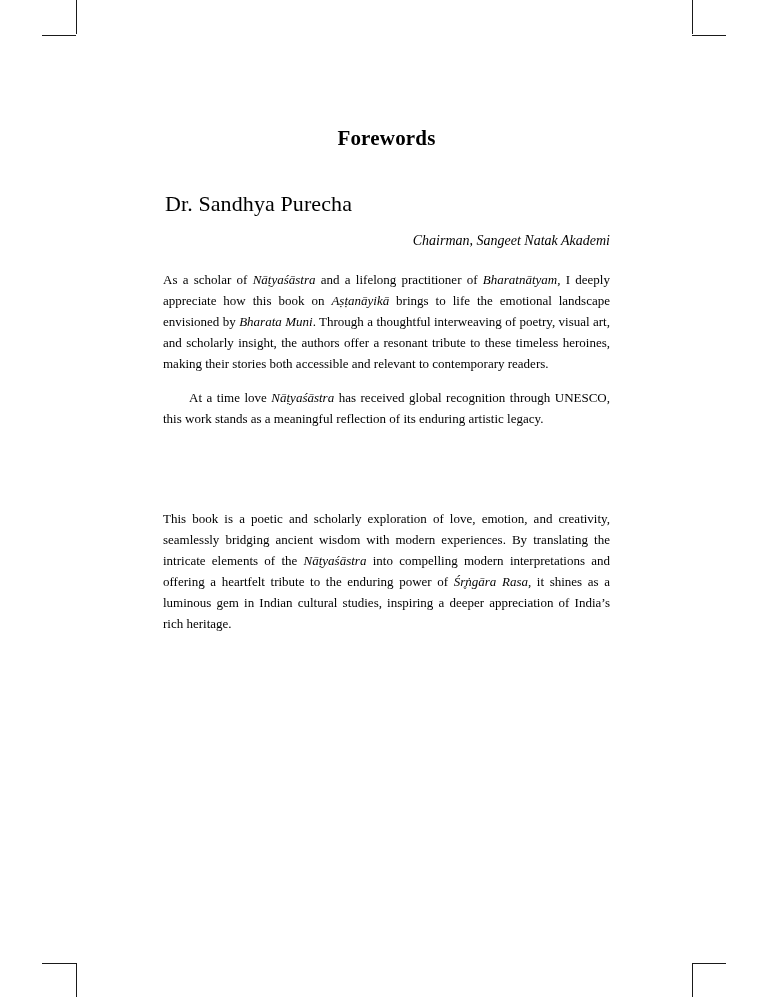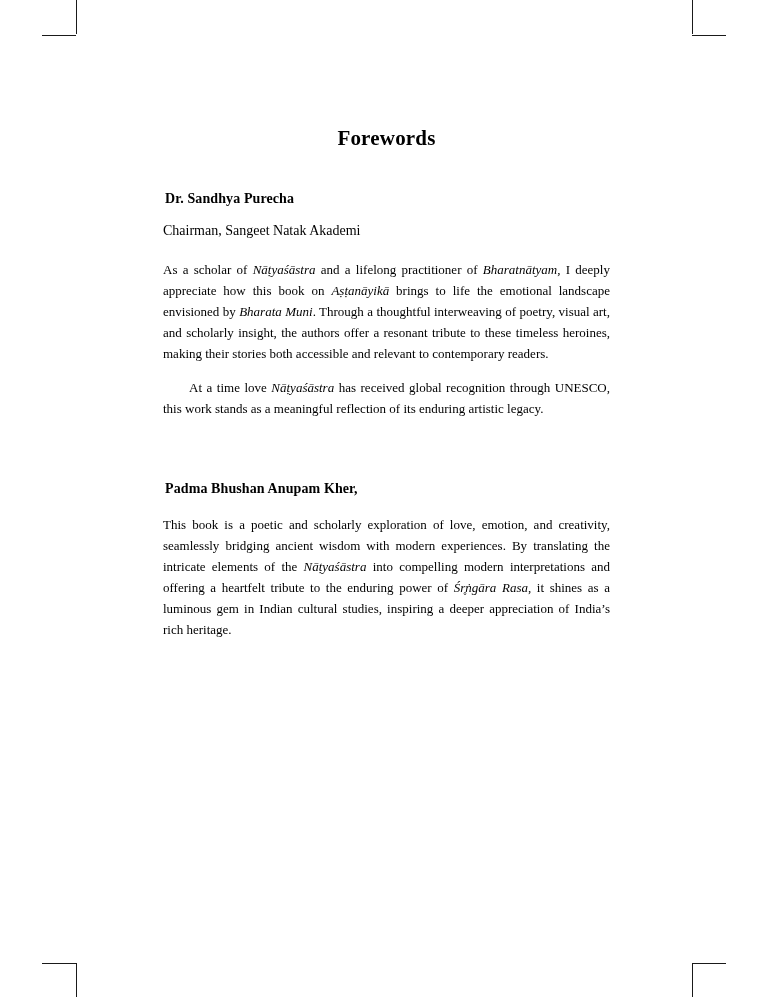--- a/index.html
+++ b/index.html
@@ -44,29 +44,30 @@
     font-size: 21px;
     font-weight: bold;
     text-align: center;
     letter-spacing: 0.2px;
     margin: 0 0 40px 0;
   }
 
   .section { margin-bottom: 6px; }
 
   .person-name {
-    font-size: 14px;
-    font-weight: bold;
+    font-size: 22px;
+    font-weight: normal;
     margin: 0 0 0 2px;
     letter-spacing: 0.1px;
   }
 
   .person-role {
     font-size: 14px;
-    text-align: left;
+    font-style: italic;
+    text-align: right;
     margin: 13px 0 0 0;
     line-height: 1.55;
   }
 
   .body-para {
     font-size: 13px;
     line-height: 1.62;
     text-align: justify;
     text-justify: inter-word;
     margin: 0;
@@ -100,18 +101,17 @@
     <h1 class="doc-title">Forewords</h1>
     <div id="sections">
         <div class="section">
           <h2 class="person-name">Dr. Sandhya Purecha</h2>
           <p class="person-role">Chairman, Sangeet Natak Akademi</p>
           <p class="body-para after-role"><span>As a scholar of </span><i>Nāṭyaśāstra</i><span> and a lifelong practitioner of </span><i>Bharatnātyam</i><span>, I deeply appreciate how this book on </span><i>Aṣṭanāyikā</i><span> brings to life the emotional landscape envisioned by </span><i>Bharata Muni</i><span>. Through a thoughtful interweaving of poetry, visual art, and scholarly insight, the authors offer a resonant tribute to these timeless heroines, making their stories both accessible and relevant to contemporary readers.</span></p>
           <p class="body-para para-gap para-indent"><span>At a time love </span><i>Nāṭyaśāstra</i><span> has received global recognition through UNESCO, this work stands as a meaningful reflection of its enduring artistic legacy.</span></p>
         </div>
         <div class="section-gap"></div>
         <div class="section">
-          <h2 class="person-name">Padma Bhushan Anupam Kher,</h2>
           <p class="body-para after-role"><span>This book is a poetic and scholarly exploration of love, emotion, and creativity, seamlessly bridging ancient wisdom with modern experiences. By translating the intricate elements of the </span><i>Nāṭyaśāstra</i><span> into compelling modern interpretations and offering a heartfelt tribute to the enduring power of </span><i>Śr̥ṅgāra Rasa</i><span>, it shines as a luminous gem in Indian cultural studies, inspiring a deeper appreciation of India’s rich heritage.</span></p>
         </div>
       </div>
   </div>
 </div>
 
 </body></html>

